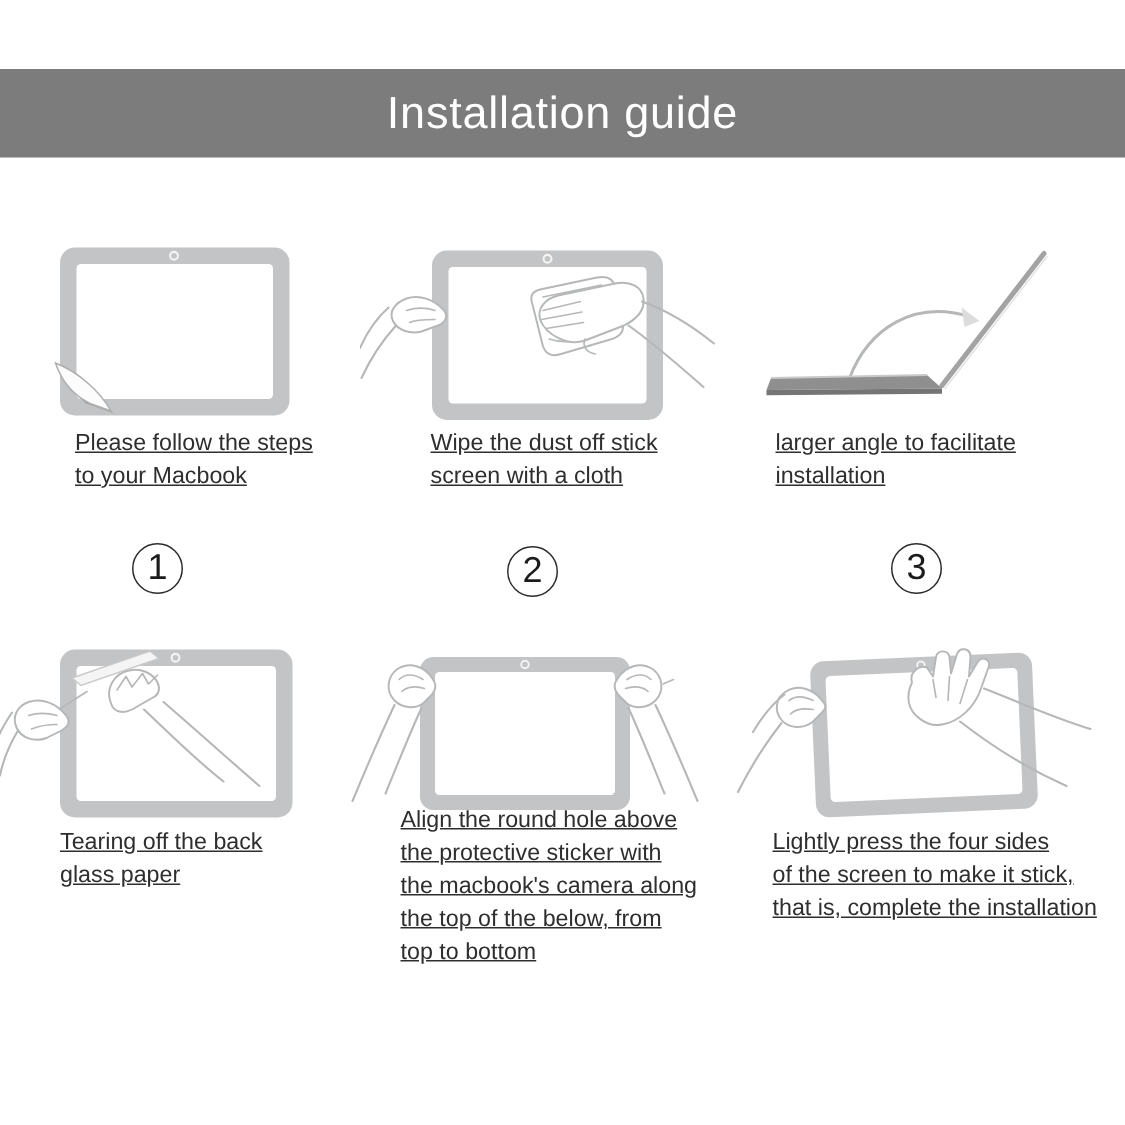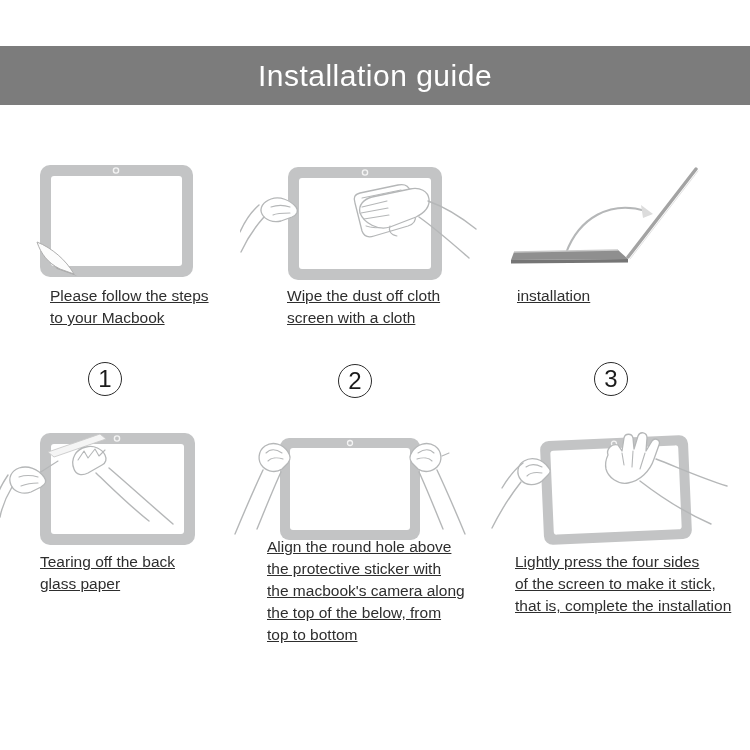--- a/index.html
+++ b/index.html
@@ -146,24 +146,25 @@
       <path class="ln" stroke-width="1.1" d="M 132,28 L 134,40 M 143,26 L 142,42 M 155,28 L 150,44"></path>
       <path class="ln" stroke-width="1.4" d="M 166,34 C 187,42 211,53 237,61 M 150,56 C 172,73 196,88 221,99"></path>
     </g>
   </svg>
 
   <div class="caption" style="left:50px;top:285px">
     <span class="cap-line">Please follow the steps</span>
     <span class="cap-line">to your Macbook</span>
   </div>
   <div class="caption" style="left:287px;top:285px">
-    <span class="cap-line">Wipe the dust off cloth</span>
+    <span class="cap-line">Wipe the dust off stick</span>
     <span class="cap-line">screen with a cloth</span>
   </div>
   <div class="caption" style="left:517px;top:285px">
+    <span class="cap-line">larger angle to facilitate</span>
     <span class="cap-line">installation</span>
   </div>
   <div class="caption" style="left:40px;top:551px">
     <span class="cap-line">Tearing off the back</span>
     <span class="cap-line">glass paper</span>
   </div>
   <div class="caption" style="left:267px;top:536px">
     <span class="cap-line">Align the round hole above</span>
     <span class="cap-line">the protective sticker with</span>
     <span class="cap-line">the macbook's camera along</span>

